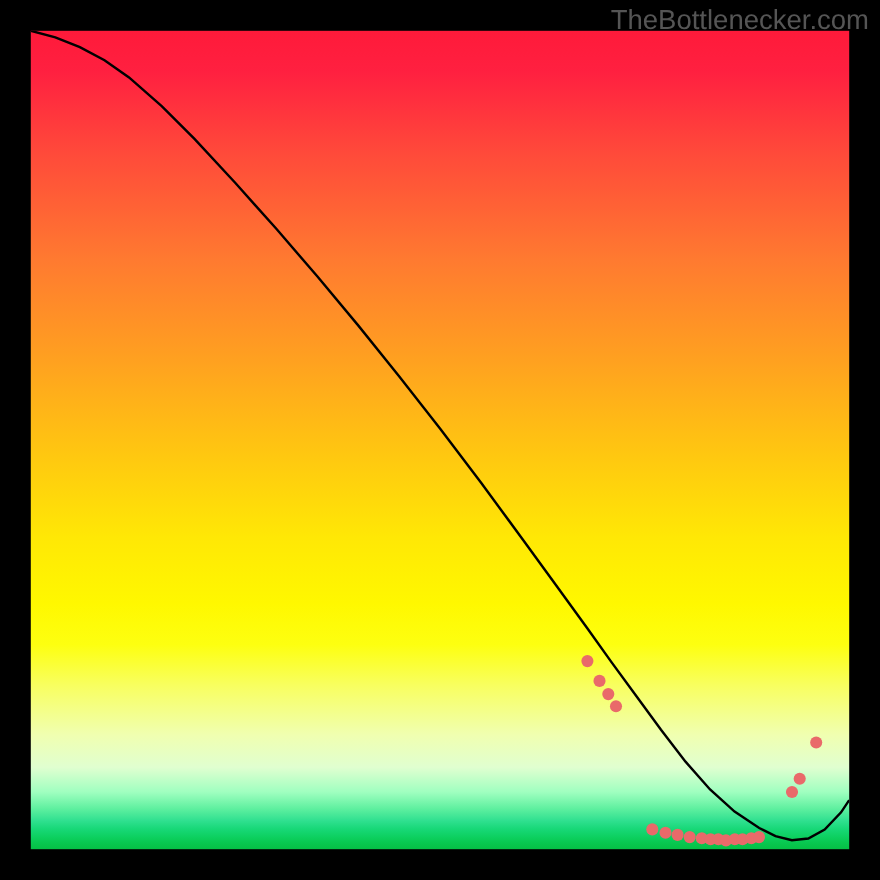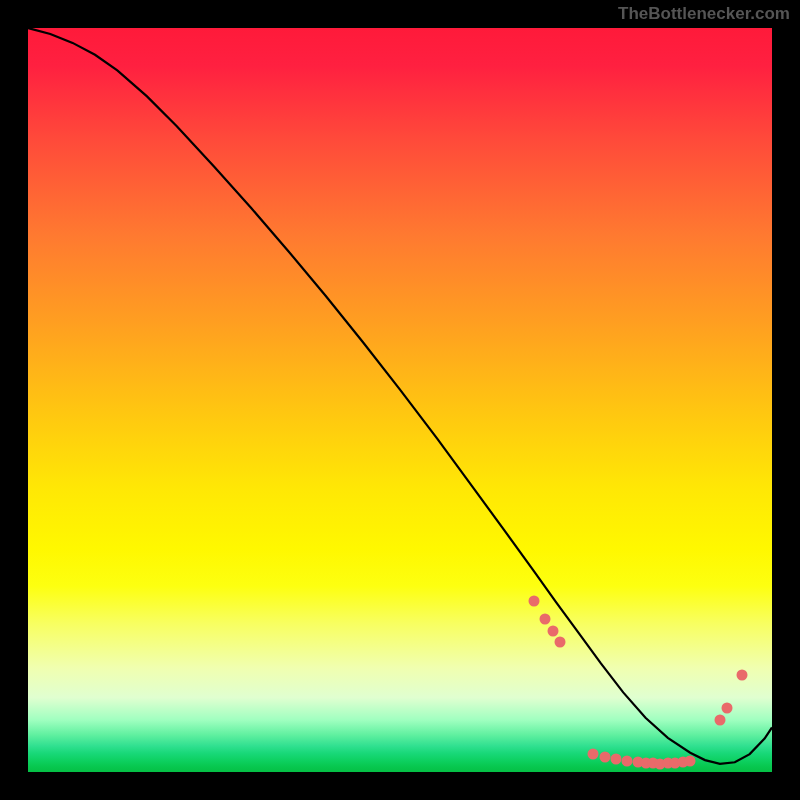--- a/index.html
+++ b/index.html
@@ -9,22 +9,22 @@
     background: #000;
     position: relative;
     font-family: Arial, sans-serif;
     overflow: hidden;
   }
   .watermark {
     position: absolute;
     top: 4px;
     right: 10px;
     color: #555;
-    font-size: 17px;
-    font-weight: 700;
+    font-size: 25px;
+    font-weight: 400;
     z-index: 10;
   }
   .plot-area {
     position: absolute;
     top: 28px;
     left: 28px;
     width: 744px;
     height: 744px;
     background: linear-gradient(to bottom,
       #ff1a3a 0%,

